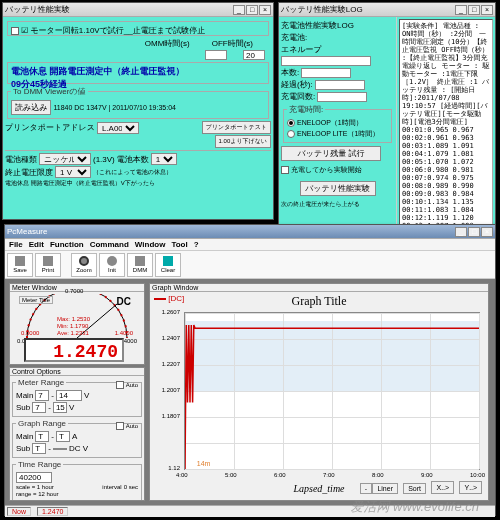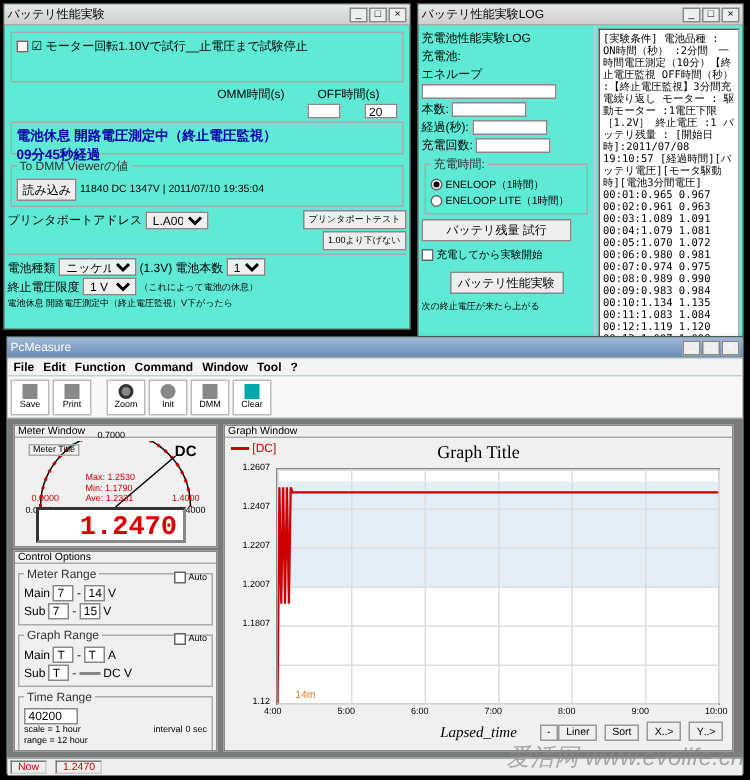--- a/index.html
+++ b/index.html
@@ -82,37 +82,37 @@
     background: #fff;
     position: relative;
   }
   .grid-line { position: absolute; background: #ddd; }
   .grid-line.h { height: 1px; width: 100%; }
   .grid-line.v { width: 1px; height: 100%; }
   .statusbar { height: 12px; border-top: 1px solid #aaa; background: #eee; font-size: 7px; padding: 0 2px; display: flex; gap: 6px; align-items: center; }
   .statusbox { border: 1px inset #ccc; padding: 0 4px; }
   .logtext { font-size: 7px; line-height: 8px; font-family: "MS Gothic", monospace; padding: 2px; background: #fff; border: 1px inset #aaa; overflow: hidden; }
   .floatbtn { position: absolute; font-size: 7px; border: 1px solid #999; background: #f0f0f0; padding: 1px 4px; }
-  .watermark { position: absolute; right: 4px; bottom: 4px; font-size: 16px; color: #888; font-style: italic; opacity: 0.7; }
+  .watermark { position: absolute; right: 21px; bottom: 4px; font-size: 13px; color: #888; font-style: italic; opacity: 0.7; }
   .bigstatus { color: #00a; font-weight: bold; font-size: 9px; }
 </style>
 </head>
 <body>
 
 <div class="win" id="winA" style="left:2px; top:2px; width:272px; height:218px;">
   <div class="titlebar">
     <span>バッテリ性能実験</span>
     <div class="winbtns">
       <div class="winbtn">_</div>
       <div class="winbtn">□</div>
       <div class="winbtn">×</div>
     </div>
   </div>
   <div style="padding:2px; position:relative; height:calc(100% - 14px);">
-    <fieldset style="height:34px;">
+    <fieldset style="height:15px;">
       <div class="row">
         <span class="checkbox"></span>
         <span>☑ モーター回転1.10Vで試行__止電圧まで試験停止</span>
       </div>
     </fieldset>
     <div class="row" style="justify-content:flex-end; margin-right:18px;">
       <span>OMM時間(s)</span>
       <span style="width:18px"></span>
       <span>OFF時間(s)</span>
     </div>
@@ -323,21 +323,21 @@
       <div style="position:absolute;left:14px;bottom:2px;">
         <div class="meter-display">1.2470</div>
       </div>
     </div>
 
     <div class="pane" style="left:4px; top:88px; width:136px; height:134px; overflow:hidden;">
       <div style="font-size:7px;border-bottom:1px solid #aaa;padding:0 2px;">Control Options</div>
       <fieldset>
           <legend>Meter Range</legend>
         <div style="text-align:right;font-size:6px;margin-top:-8px;"><span class="checkbox"></span> <span>Auto</span></div>
-        <div class="row"><span>Main</span><span class="input" style="width:14px">7</span>-<span class="input" style="width:14px">14</span><span>V</span></div>
+        <div class="row"><span>Main</span><span class="input" style="width:14px">7</span>-<span class="input" style="width:26px">14</span><span>V</span></div>
         <div class="row"><span>Sub</span><span class="input" style="width:14px">7</span>-<span class="input" style="width:14px">15</span><span>V</span></div>
       </fieldset>
       <fieldset>
           <legend>Graph Range</legend>
         <div style="text-align:right;font-size:6px;margin-top:-8px;"><span class="checkbox"></span> <span>Auto</span></div>
         <div class="row"><span>Main</span><span class="input" style="width:14px">T</span>-<span class="input" style="width:14px">T</span><span>A</span></div>
         <div class="row"><span>Sub</span><span class="input" style="width:14px">T</span>-<span class="input" style="width:14px"></span><span>DC V</span></div>
       </fieldset>
       <fieldset>
           <legend>Time Range</legend>

